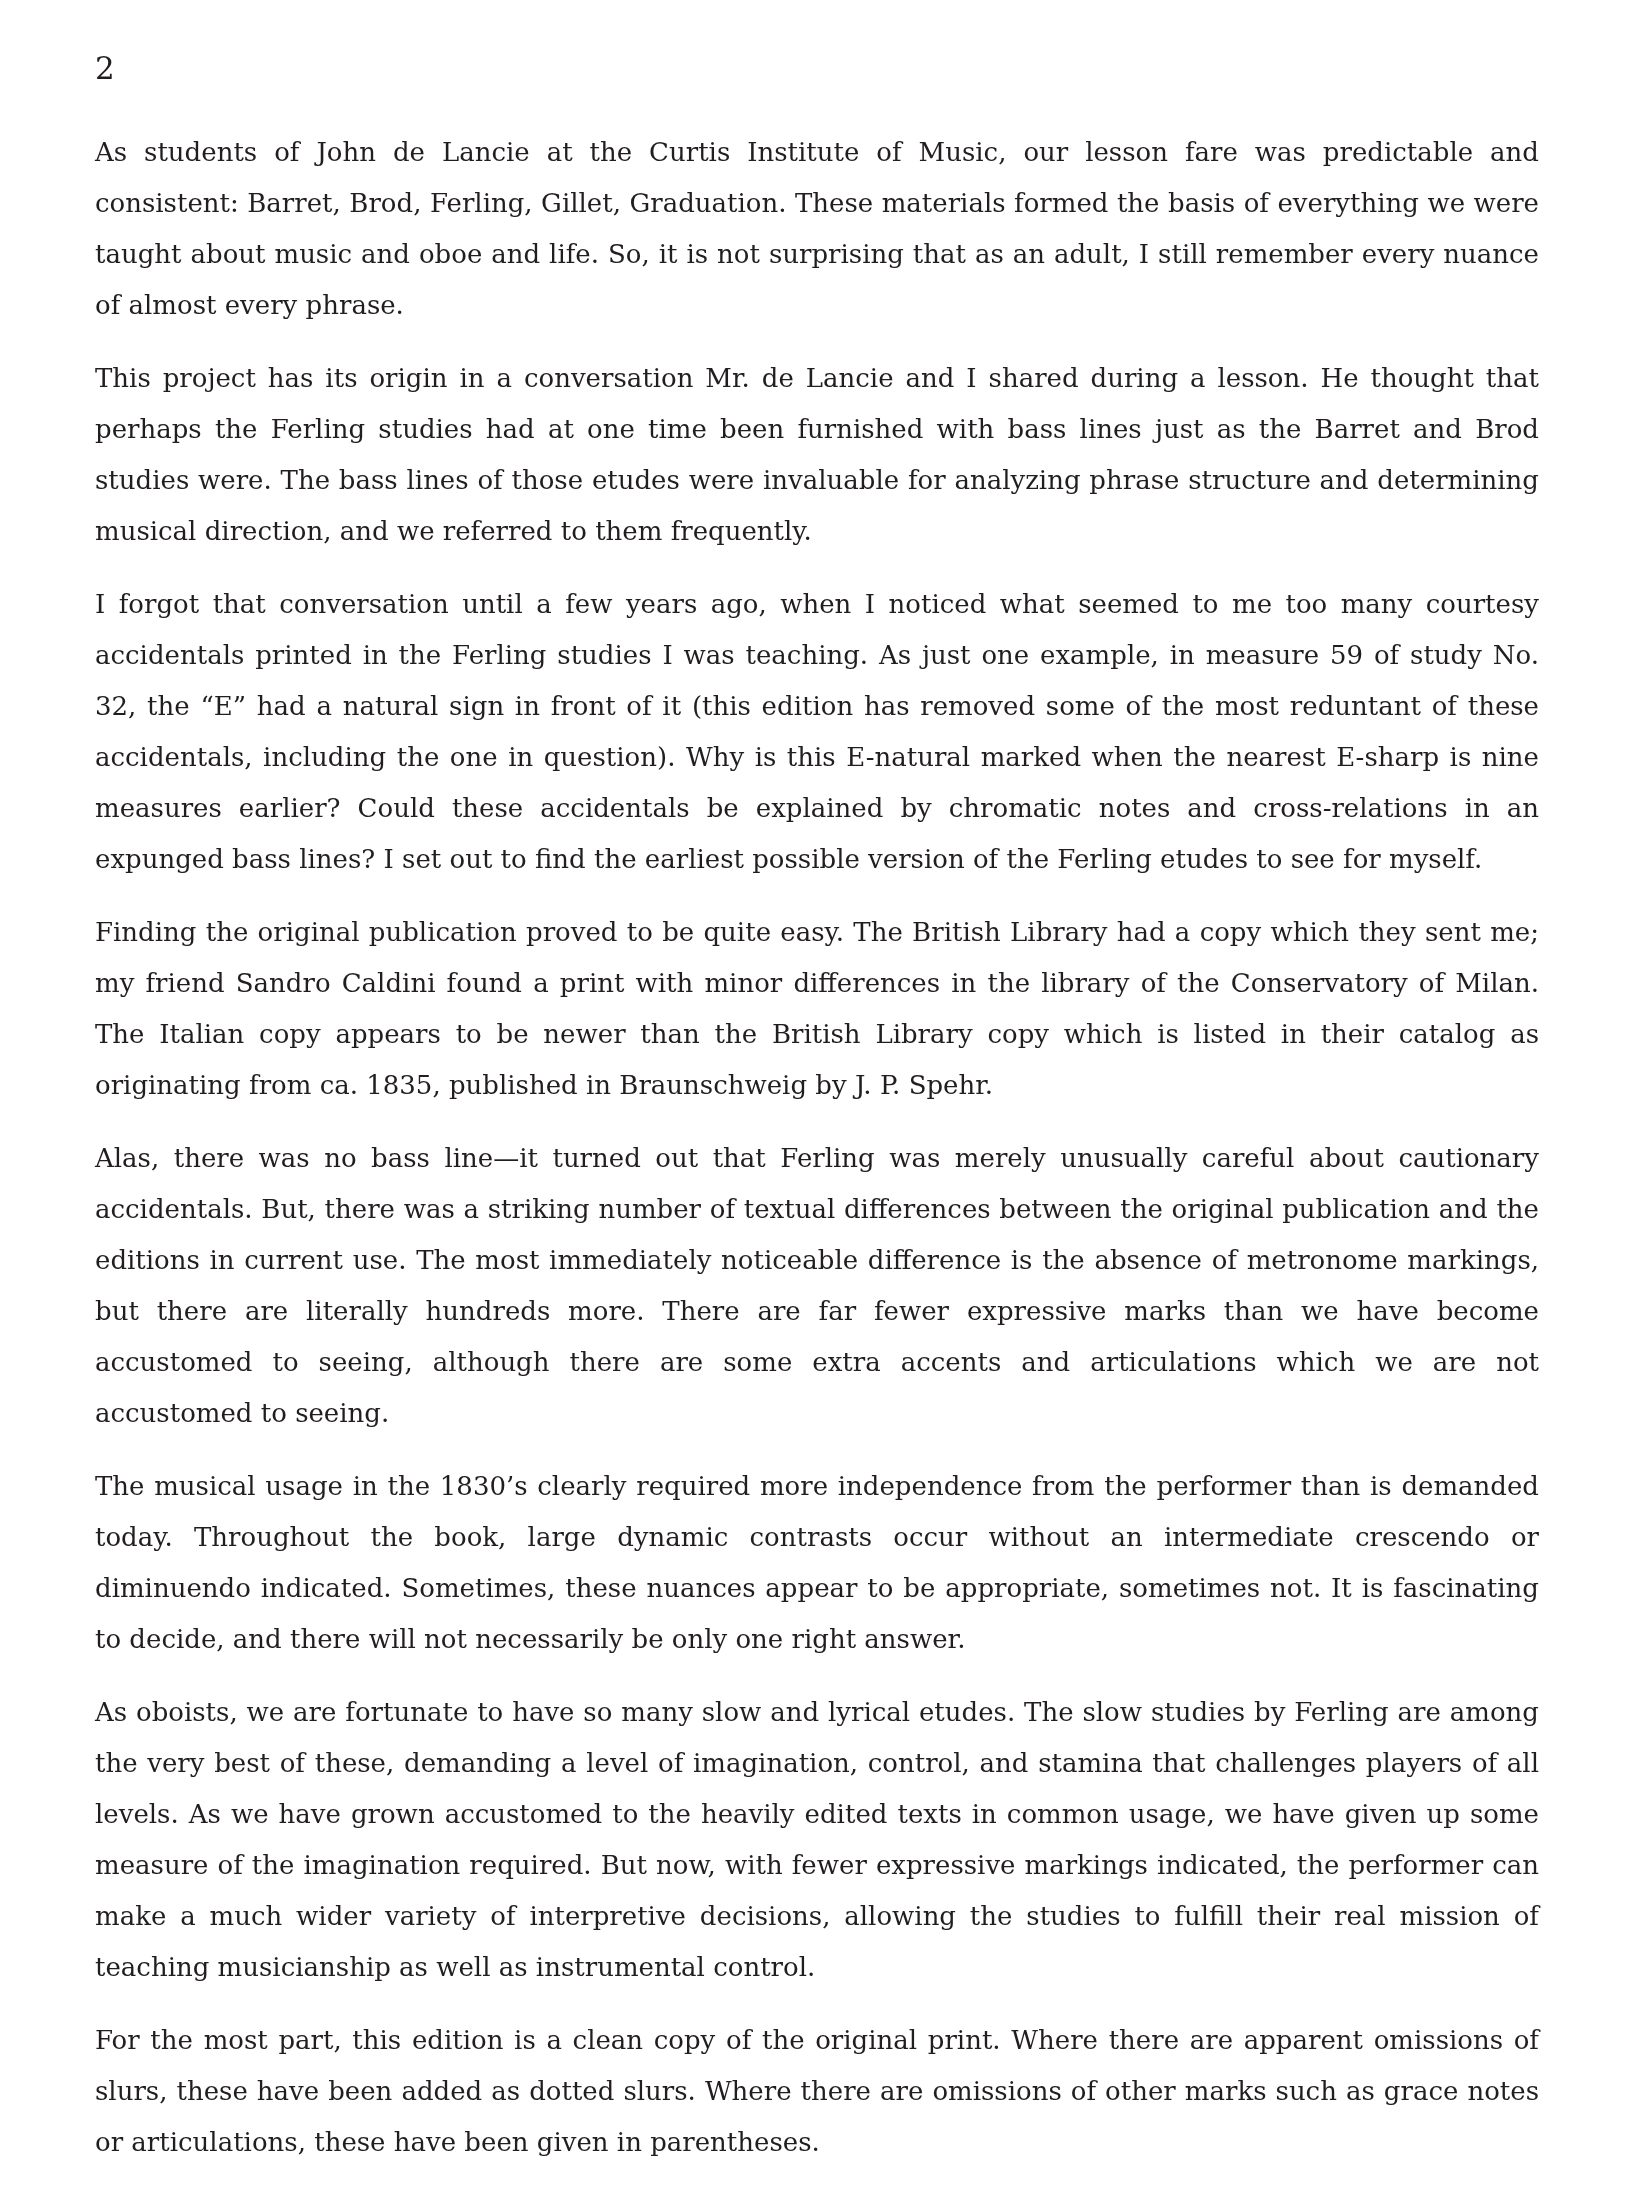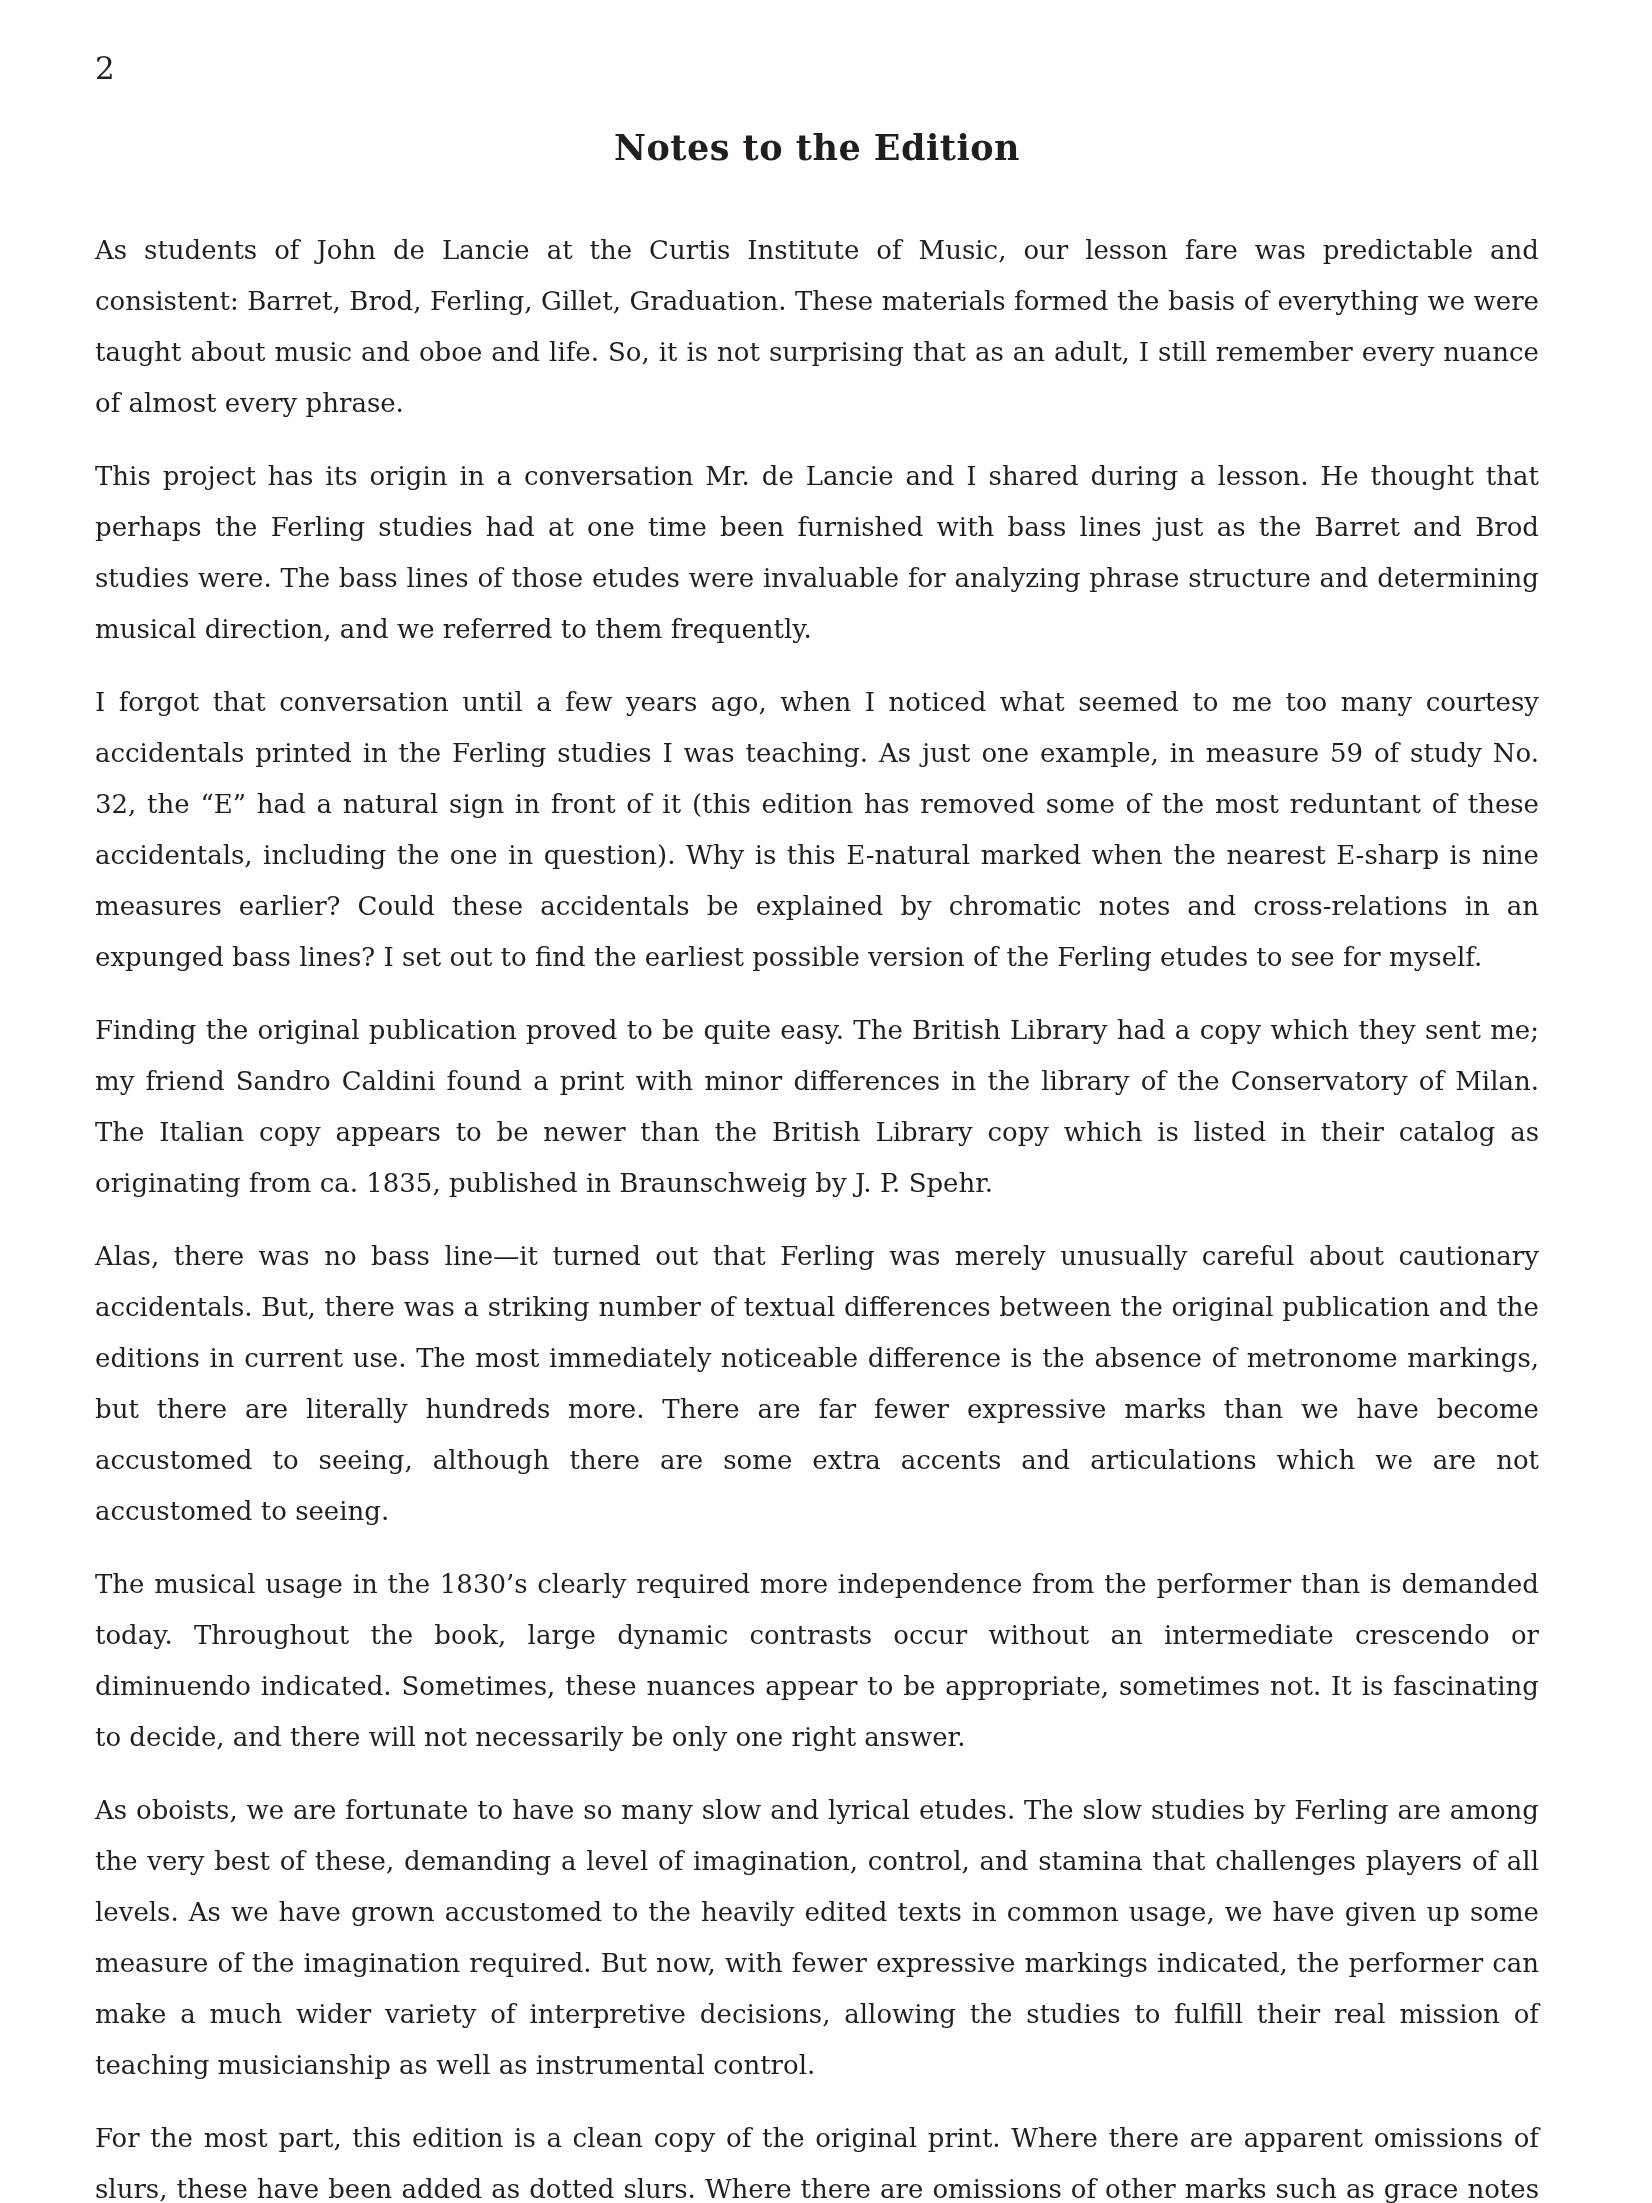--- a/index.html
+++ b/index.html
@@ -52,21 +52,20 @@
 </style>
 </head>
 <body>
 
 <div class="page">
 
   <div class="page-number">2</div>
 
   <div class="content">
 
-    <h1 class="title">Notes to the Edition</h1>
 
     <p class="body">As students of John de Lancie at the Curtis Institute of Music, our lesson fare was predictable and consistent: Barret, Brod, Ferling, Gillet, Graduation. These materials formed the basis of everything we were taught about music and oboe and life. So, it is not surprising that as an adult, I still remember every nuance of almost every phrase.</p>
 
     <p class="body">This project has its origin in a conversation Mr. de Lancie and I shared during a lesson. He thought that perhaps the Ferling studies had at one time been furnished with bass lines just as the Barret and Brod studies were. The bass lines of those etudes were invaluable for analyzing phrase structure and determining musical direction, and we referred to them frequently.</p>
 
     <p class="body">I forgot that conversation until a few years ago, when I noticed what seemed to me too many courtesy accidentals printed in the Ferling studies I was teaching. As just one example, in measure 59 of study No. 32, the “E” had a natural sign in front of it (this edition has removed some of the most reduntant of these accidentals, including the one in question). Why is this E-natural marked when the nearest E-sharp is nine measures earlier? Could these accidentals be explained by chromatic notes and cross-relations in an expunged bass lines? I set out to find the earliest possible version of the Ferling etudes to see for myself.</p>
 
     <p class="body">Finding the original publication proved to be quite easy. The British Library had a copy which they sent me; my friend Sandro Caldini found a print with minor differences in the library of the Conservatory of Milan. The Italian copy appears to be newer than the British Library copy which is listed in their catalog as originating from ca. 1835, published in Braunschweig by J. P. Spehr.</p>
 
     <p class="body">Alas, there was no bass line—it turned out that Ferling was merely unusually careful about cautionary accidentals. But, there was a striking number of textual differences between the original publication and the editions in current use. The most immediately noticeable difference is the absence of metronome markings, but there are literally hundreds more. There are far fewer expressive marks than we have become accustomed to seeing, although there are some extra accents and articulations which we are not accustomed to seeing.</p>

